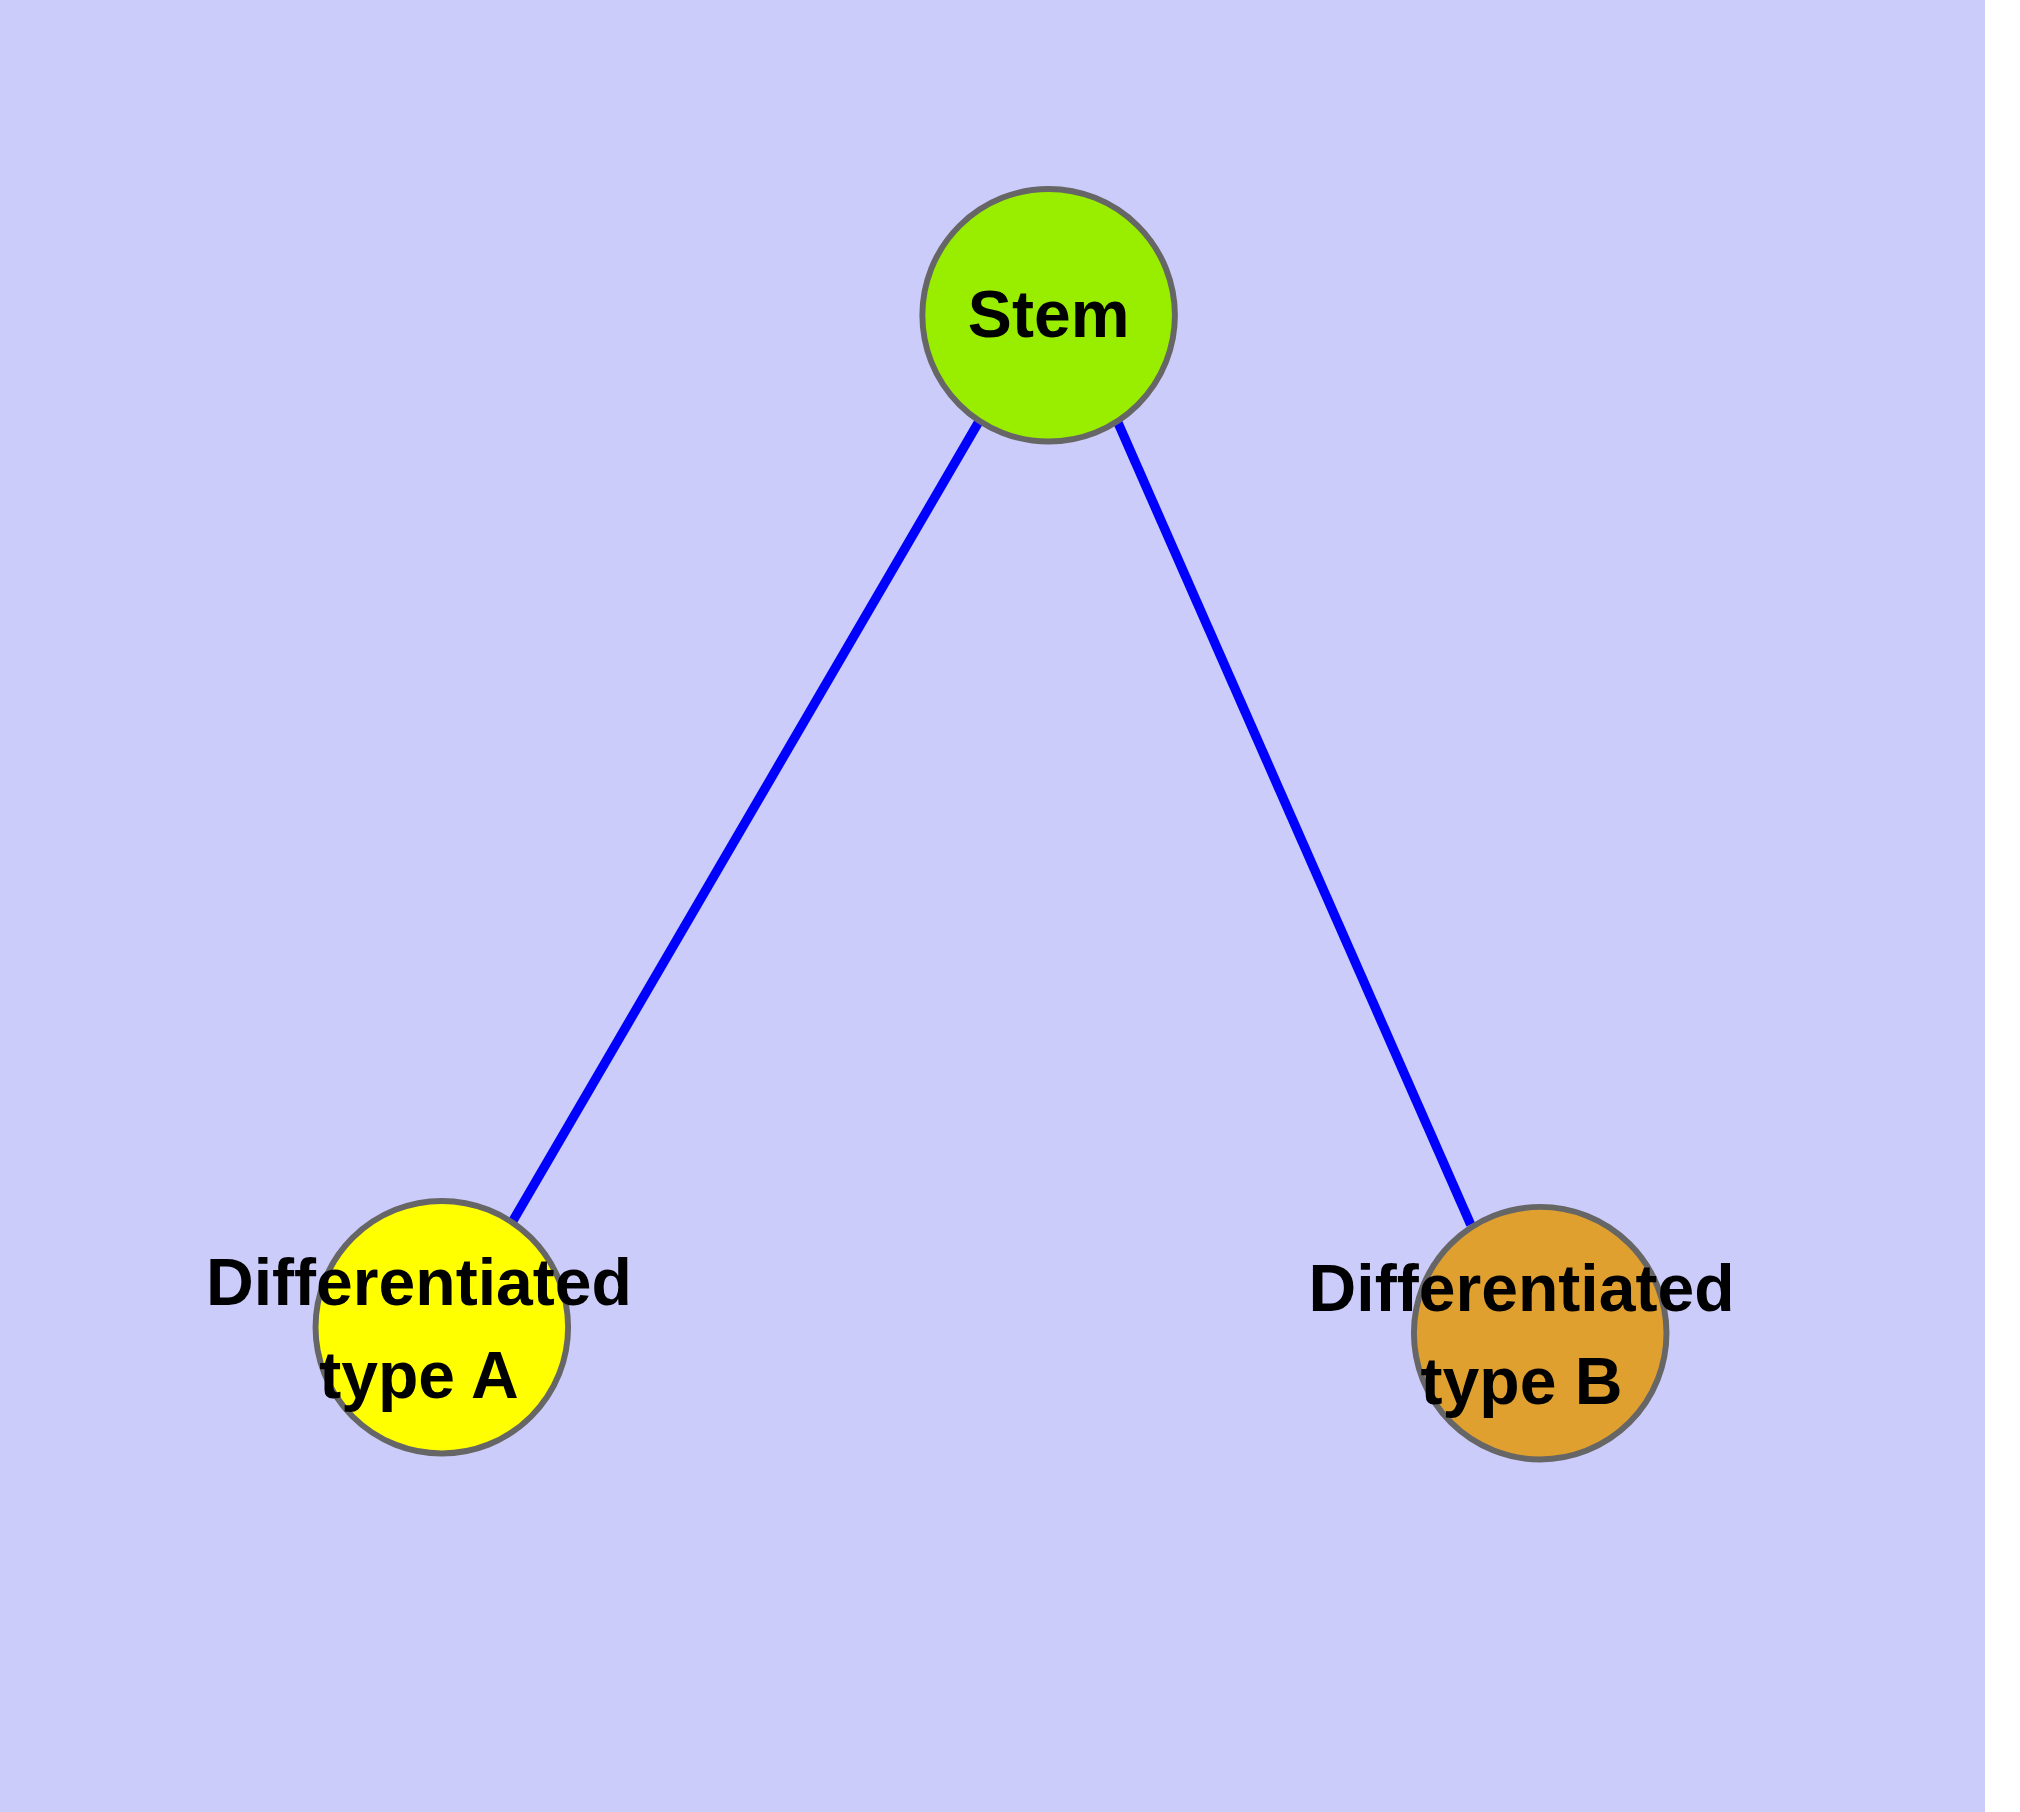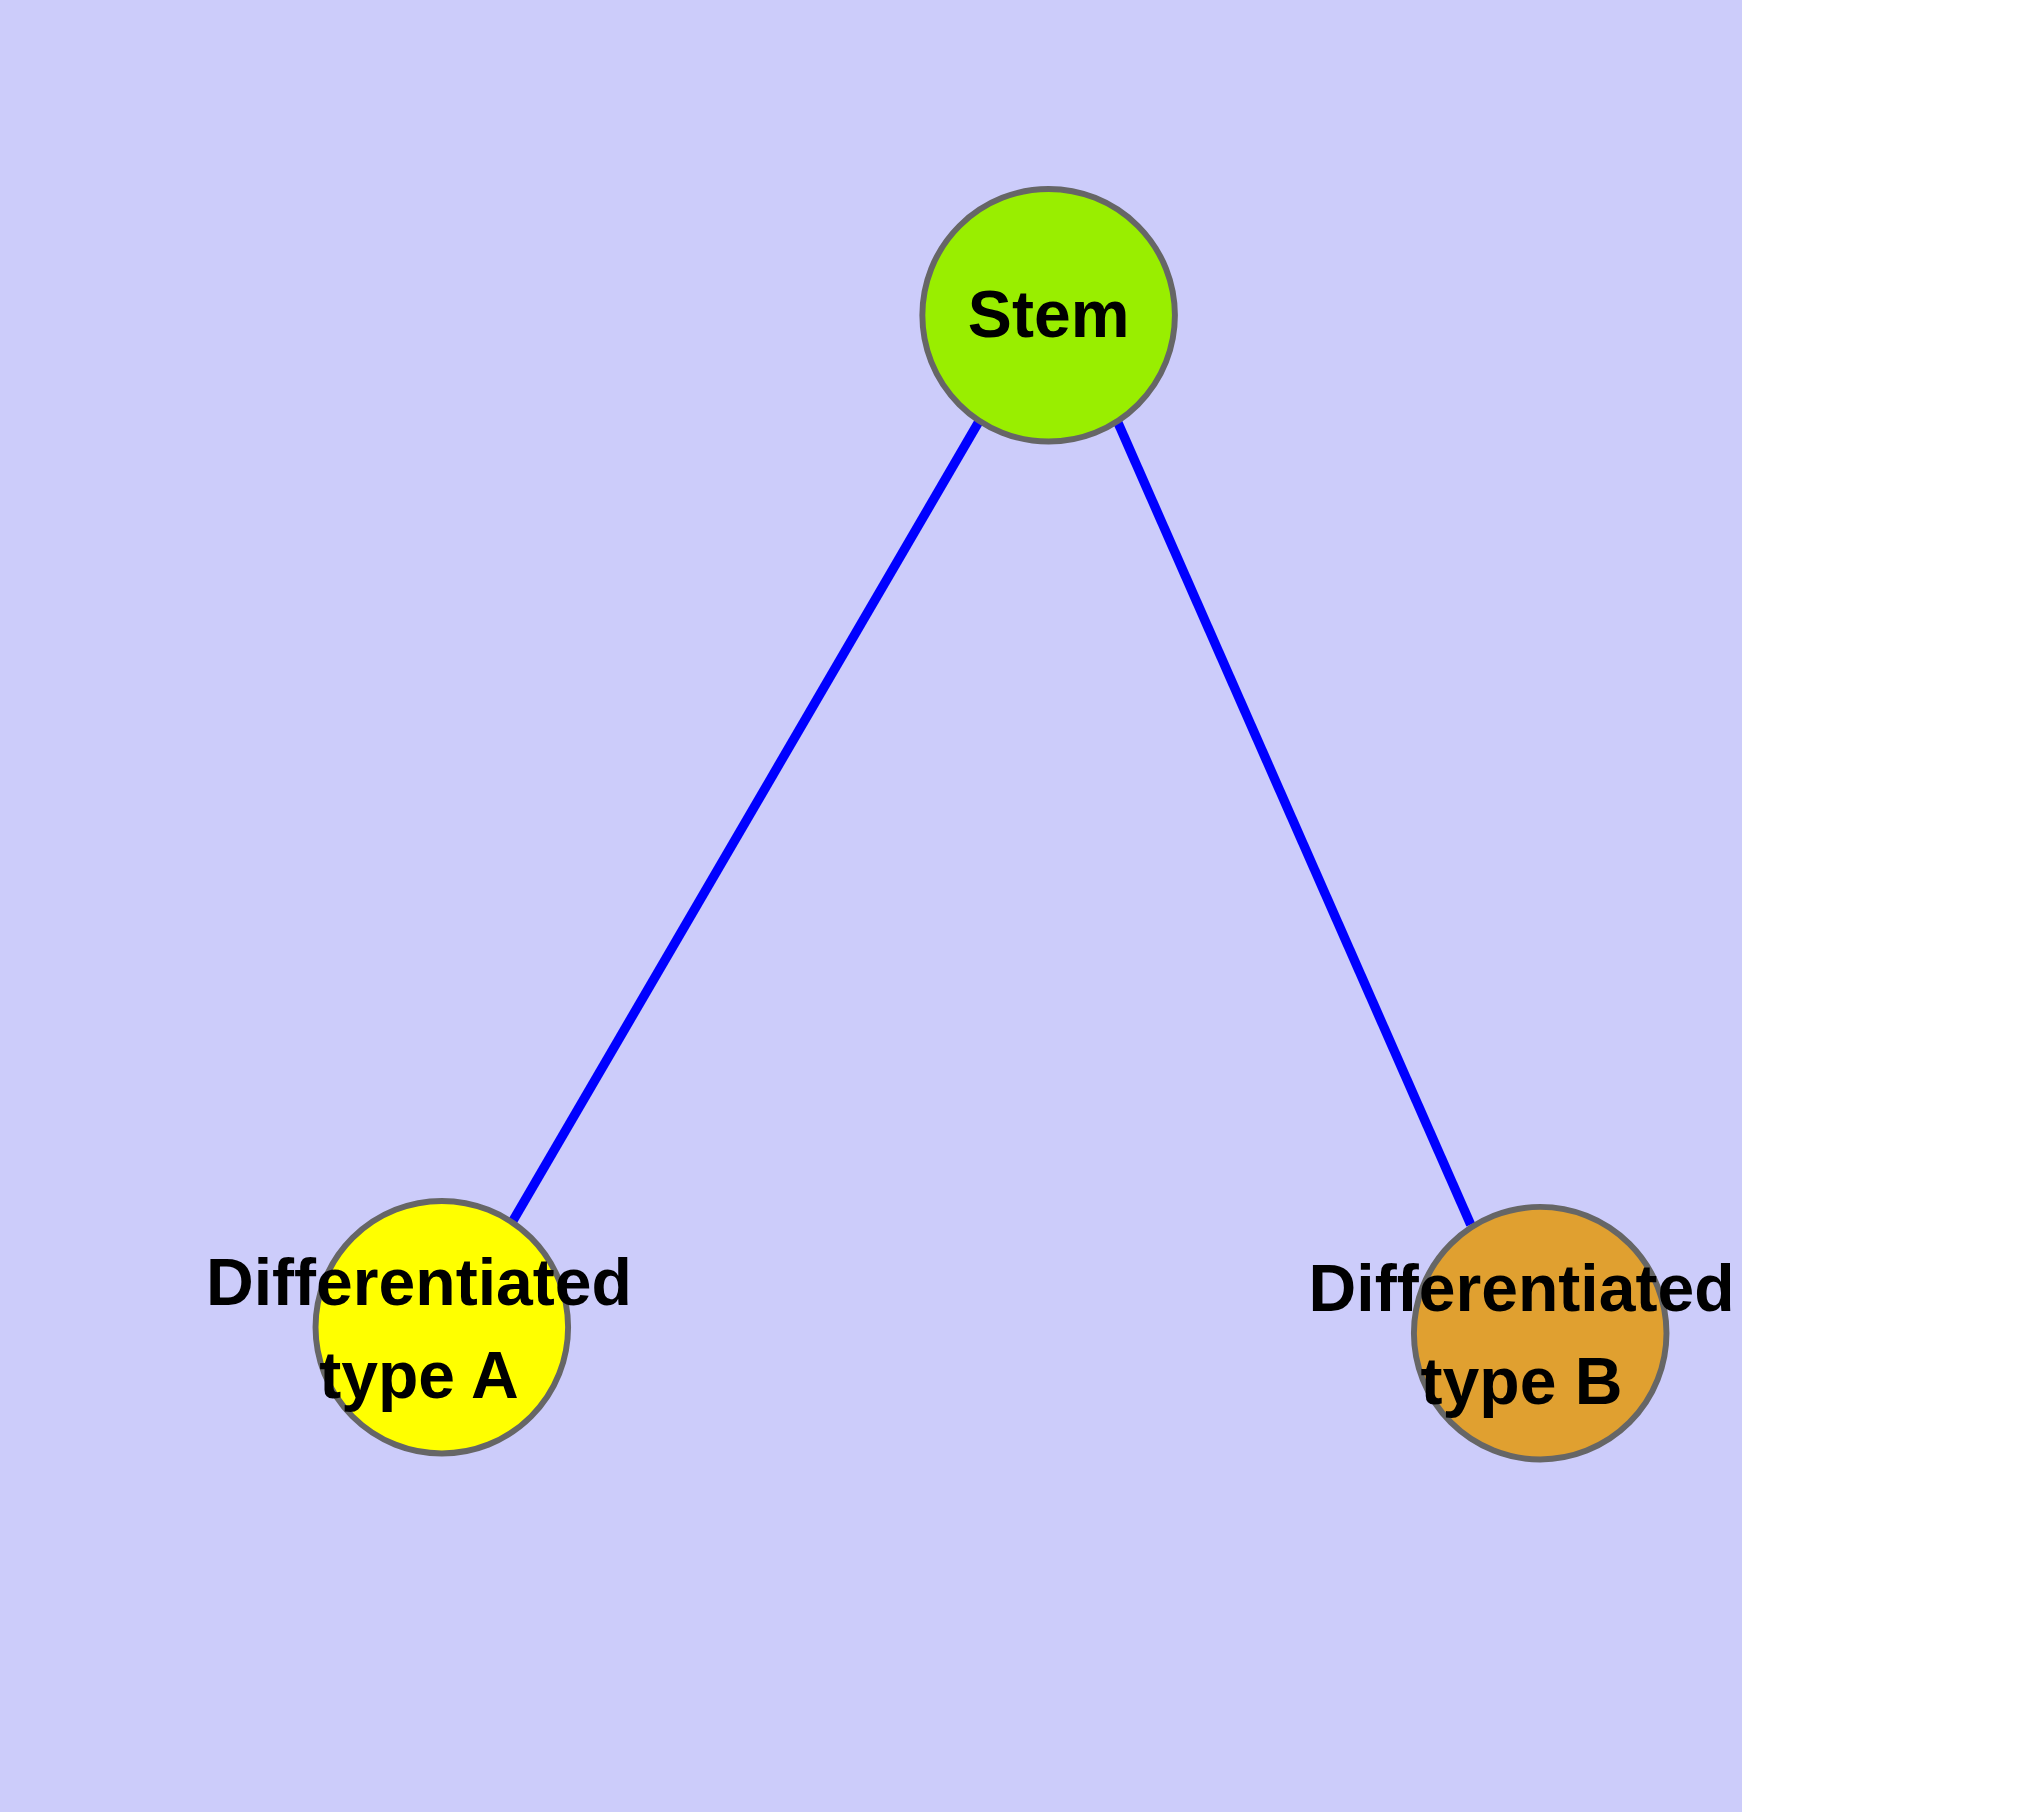--- a/index.html
+++ b/index.html
@@ -37,21 +37,21 @@
   .graph-edge {
     stroke: #0000ff;
     stroke-width: 11;
     stroke-linecap: butt;
     fill: none;
   }
 </style>
 </head>
 <body>
 
-<div id="canvas" style="width: 1742px; height: 1812px; background: rgb(204, 204, 250);">
+<div id="canvas" style="width: 1985px; height: 1812px; background: rgb(204, 204, 250);">
   <svg id="graph-svg" viewBox="0 0 2384 2138" xmlns="http://www.w3.org/2000/svg">
 
     <rect x="0" y="0" width="2384" height="2138" fill="#ccccfa"></rect>
 
     <line class="graph-edge" y1="497" x2="604" y2="1442" x1="1155" stroke="#0000ff" stroke-width="11"></line>
     <line class="graph-edge" y1="497" x2="1735" y2="1445" x1="1318" stroke="#0000ff" stroke-width="11"></line>
 
     <circle class="node-circle" cx="1237" cy="372" r="149" fill="#99ee00" stroke="#666666" stroke-width="7"></circle>
 
     <circle class="node-circle" cx="521" cy="1566" r="149" fill="#ffff00" stroke="#666666" stroke-width="7"></circle>

